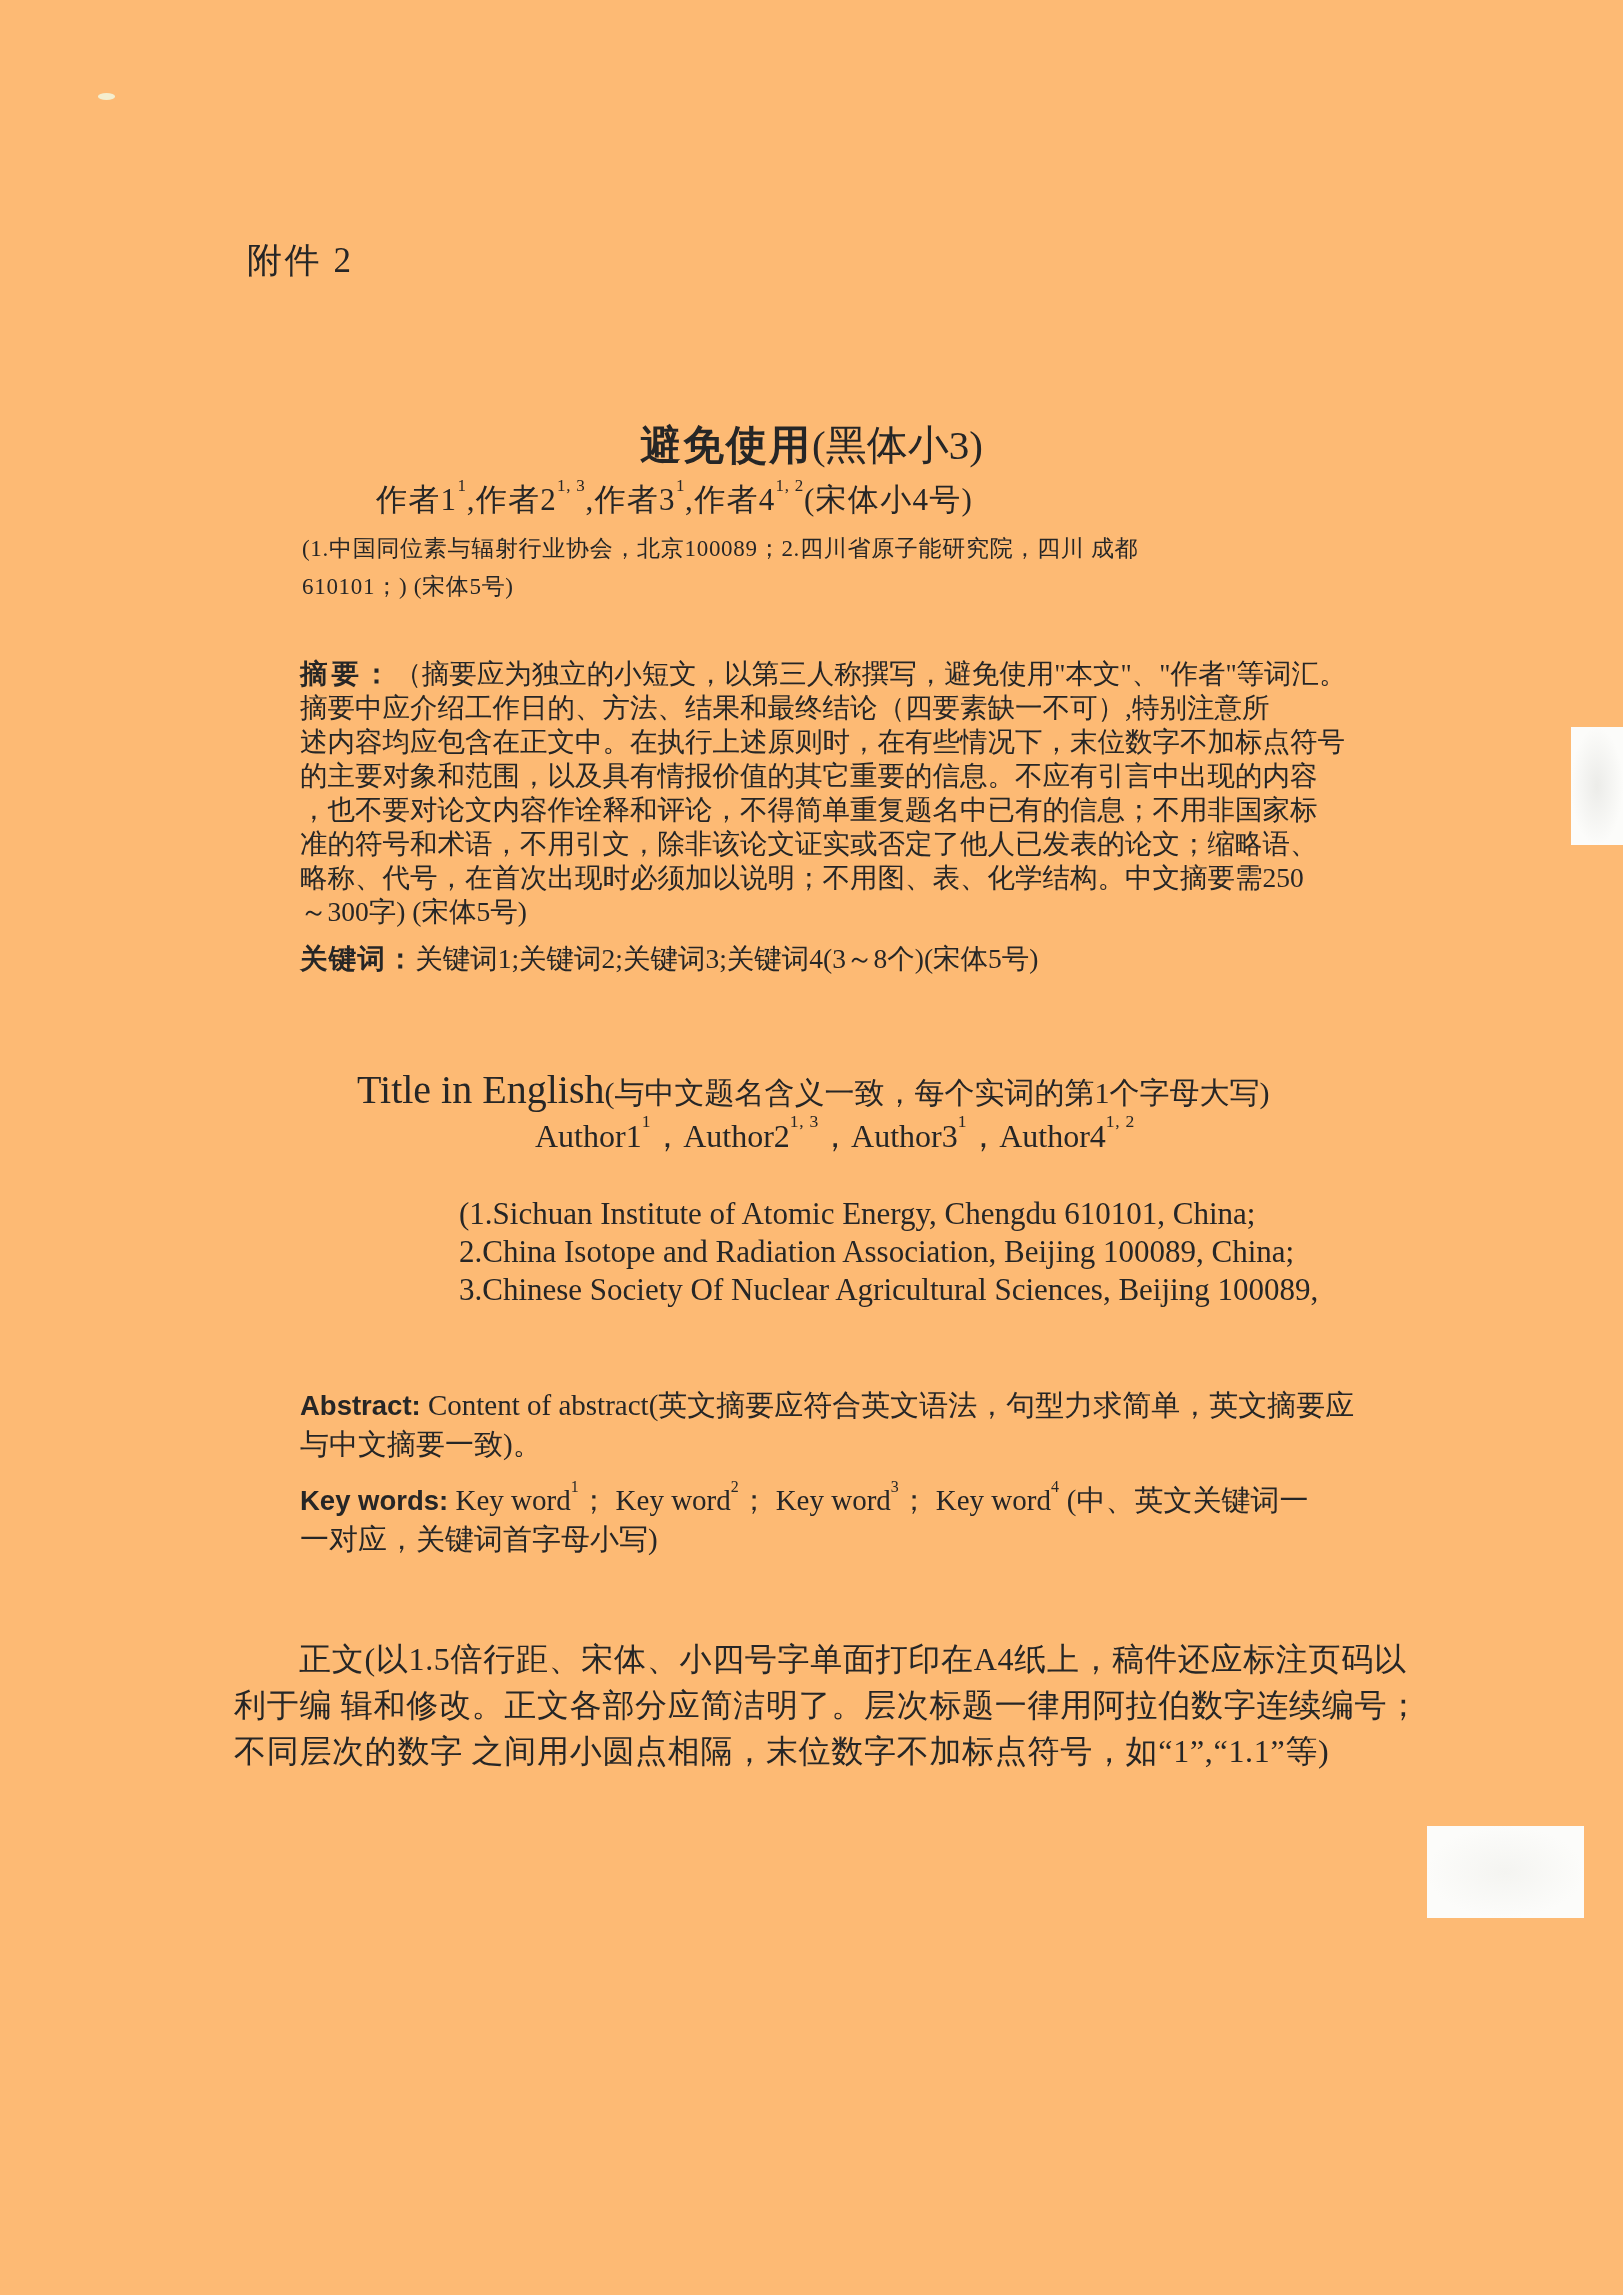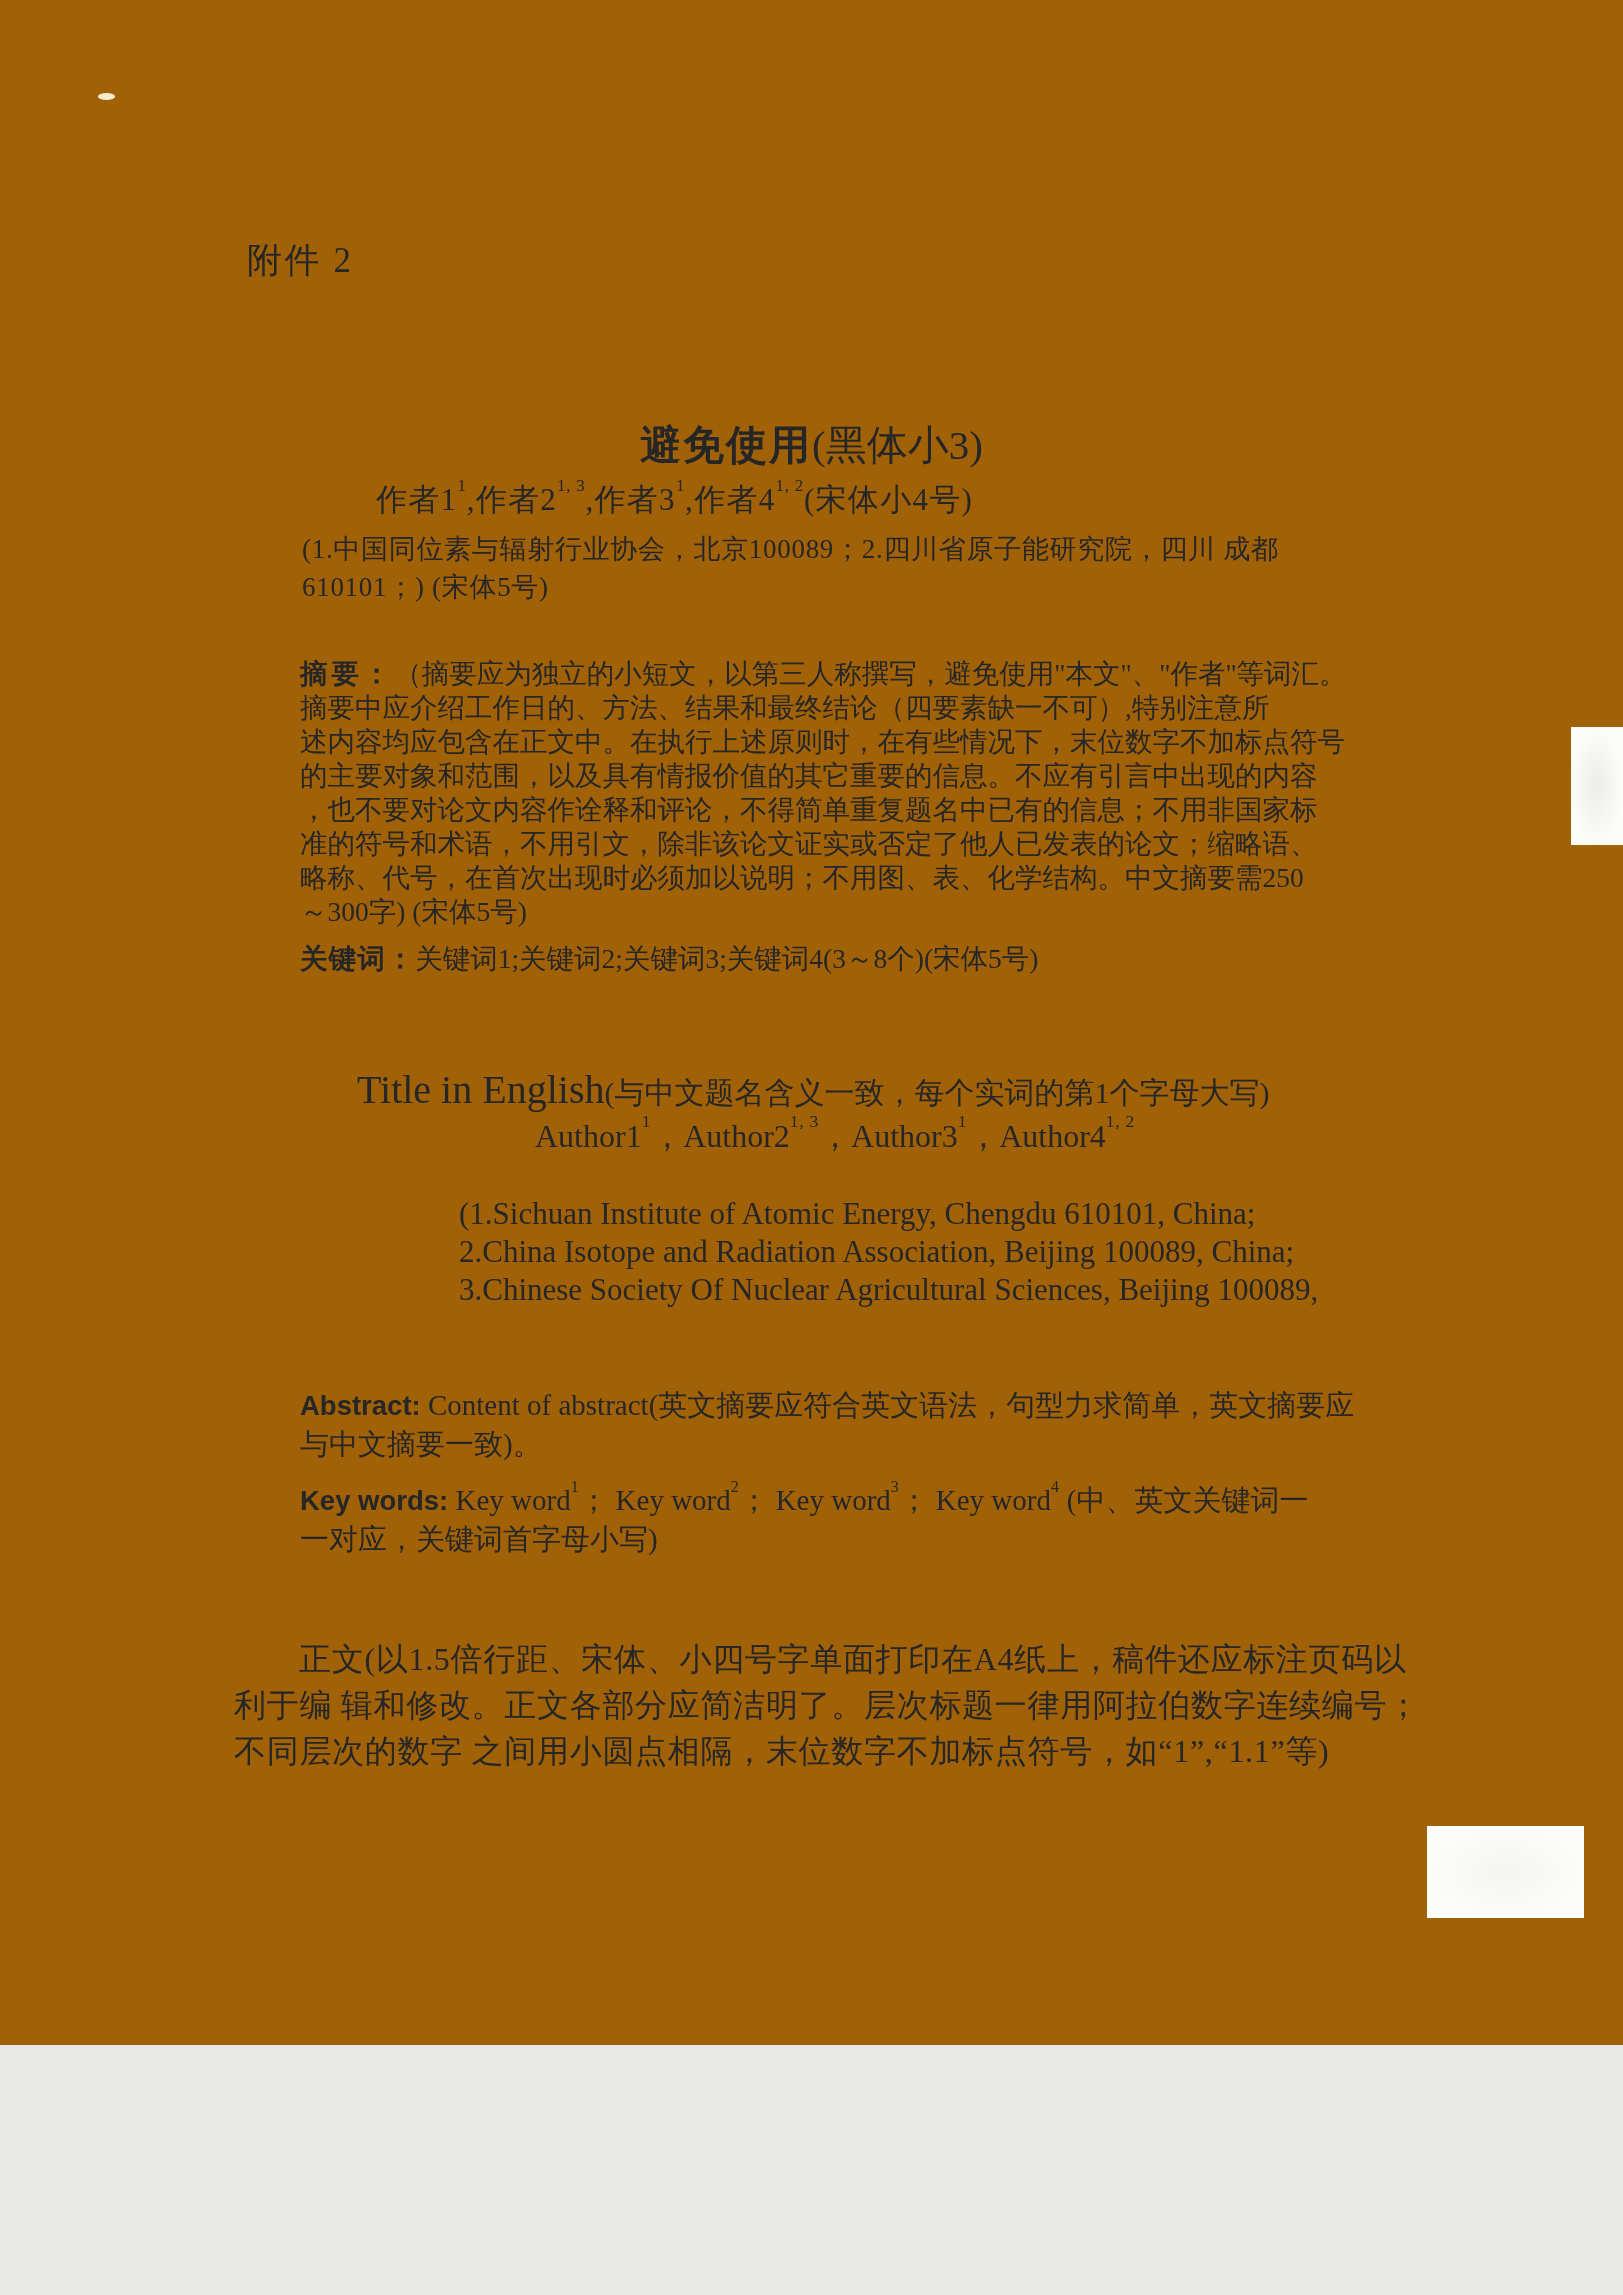--- a/index.html
+++ b/index.html
@@ -1,35 +1,35 @@
 <!DOCTYPE html>
 <html style="font-size:10.5px"><head>
 <meta charset="utf-8">
 <style>
   html,body{margin:0;padding:0;background:#e8e8e6;}
   .page{
     position:relative;
-    width:1623px;height:2045px;
-    background:#a16207;
+    width:1623px;height:2295px;
+    background:#fdba74;
     color:#262626;
     font-family:"Liberation Serif","DejaVu Serif",serif;
     overflow:hidden;
   }
   .abs{position:absolute;}
   .hei{font-family:"Liberation Sans","DejaVu Sans",sans-serif;font-weight:700;}
   .nowrap{white-space:nowrap;}
   sup{font-size:0.55em;line-height:0;position:relative;top:-0.45em;letter-spacing:0.7px;}
 
   .attachment{left:247px;top:237px;font-size:35px;letter-spacing:2.6px;}
   .doc-title{left:0;top:293px;width:100%;text-align:center;font-size:62px;font-weight:700;letter-spacing:9.2px;}
   .cn-title{left:0;top:418px;width:100%;text-align:center;font-size:41px;}
   .cn-title .main{letter-spacing:2px;}
   .cn-title .note{font-family:"Liberation Serif","DejaVu Serif",serif;font-weight:400;}
   .cn-authors{left:376px;top:479px;font-size:31px;letter-spacing:1.3px;}
-  .cn-affil{left:302px;top:530px;font-size:27px;line-height:38px;letter-spacing:0.7px;}
+  .cn-affil{left:302px;top:530px;font-size:23px;line-height:38px;letter-spacing:0.7px;}
   .cn-abstract{left:300px;top:657px;font-size:27.5px;line-height:34px;}
   .cn-abstract .label{font-size:27.5px;letter-spacing:3.9px;}
   .cn-keywords{left:300px;top:941px;font-size:27.5px;}
   .cn-keywords .label{letter-spacing:1.3px;}
   .en-title{left:357px;top:1066px;font-size:40px;}
   .en-title .note{font-size:30px;}
   .en-authors{left:535px;top:1115px;font-size:32px;}
   .en-affil{left:459px;top:1195px;font-size:31px;line-height:38px;}
   .en-abstract{left:300px;top:1386px;font-size:29px;line-height:39px;}
   .en-abstract .label{font-size:27.5px;}

